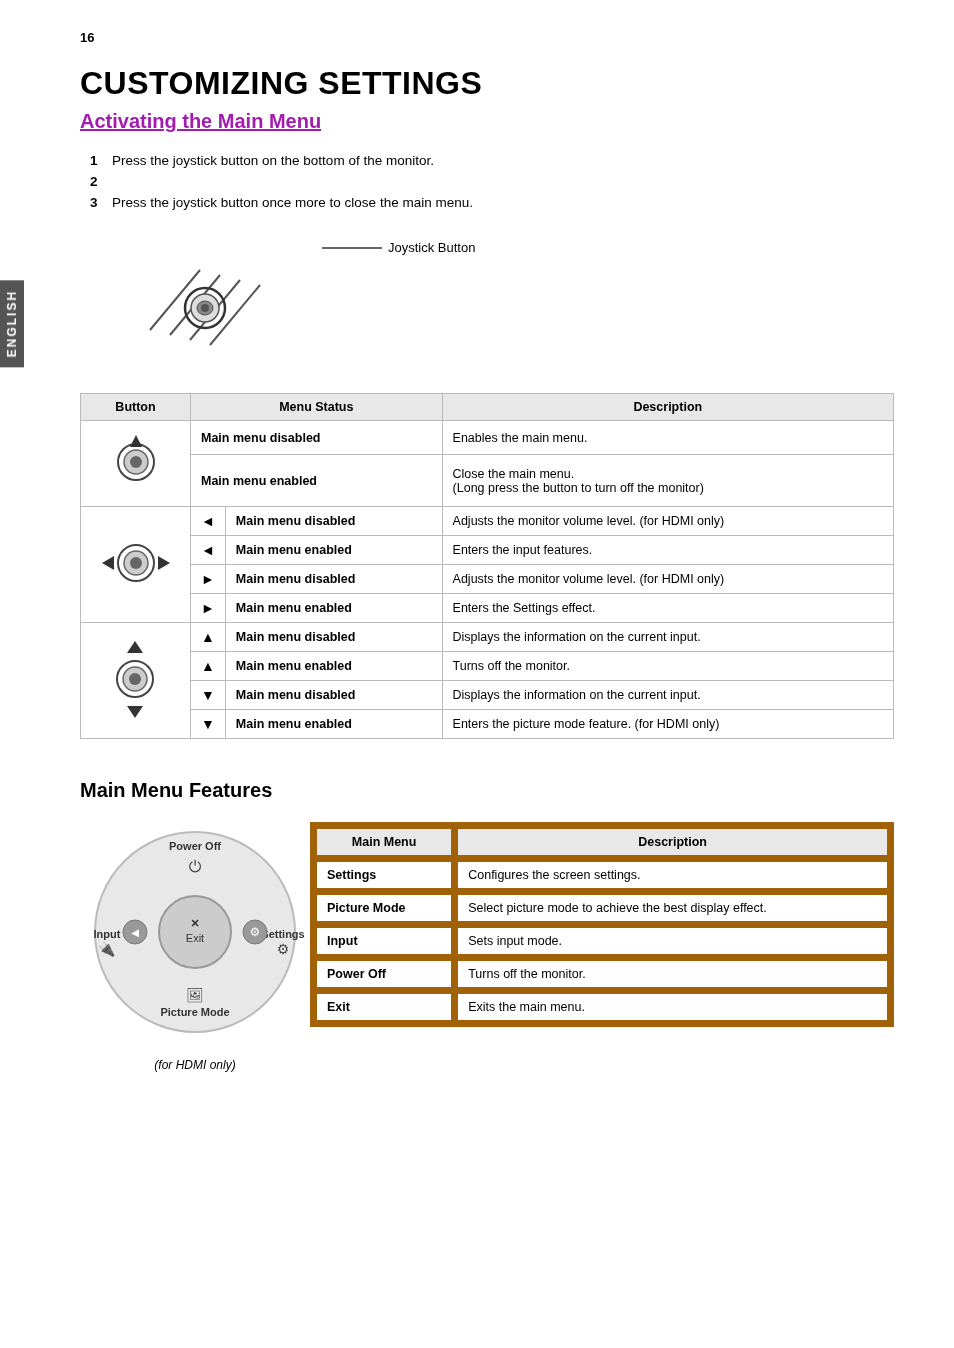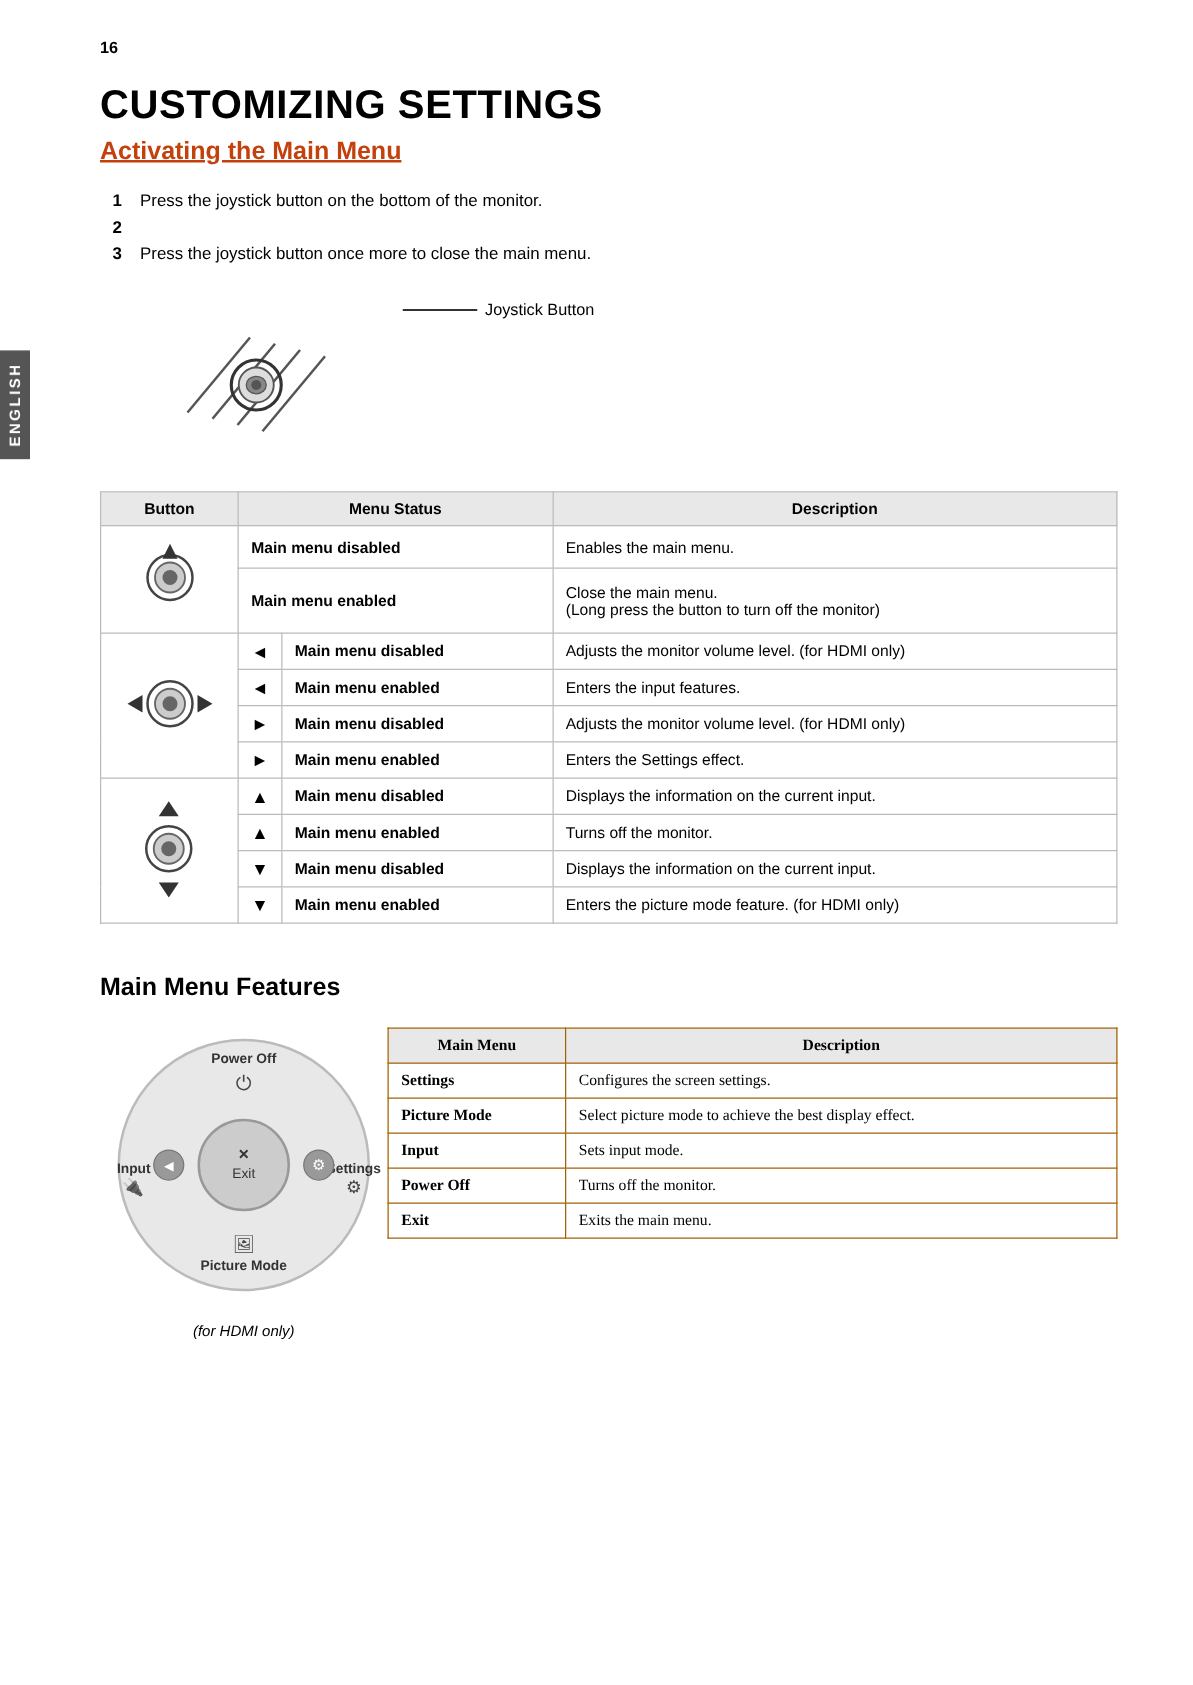--- a/index.html
+++ b/index.html
@@ -39,21 +39,21 @@
     .main-title {
       font-size: 32px;
       font-weight: 900;
       margin-bottom: 8px;
       letter-spacing: 0.5px;
     }
 
     .section-title {
       font-size: 20px;
       font-weight: bold;
-      color: #c2410c;
+      color: #a21caf;
       text-decoration: underline;
       margin-bottom: 20px;
     }
 
     .steps-list {
       list-style: none;
       margin-bottom: 30px;
       padding-left: 10px;
     }
     .steps-list li {
@@ -135,24 +135,23 @@
       margin-bottom: 10px;
     }
 
     
     .menu-features-table {
       flex: 1;
       border-collapse: collapse;
       font-size: 12.5px;
     }
     .menu-features-table th, .menu-features-table td {
-      border: 1px solid #a16207;
+      border: 7px solid #a16207;
       padding: 6px 10px;
       vertical-align: top;
-      font-family: Liberation Serif, serif;
     }
     .menu-features-table thead th {
       background: #e8e8e8;
       font-weight: bold;
       text-align: center;
     }
     .menu-features-table td:first-child {
       font-weight: bold;
       white-space: nowrap;
     }

